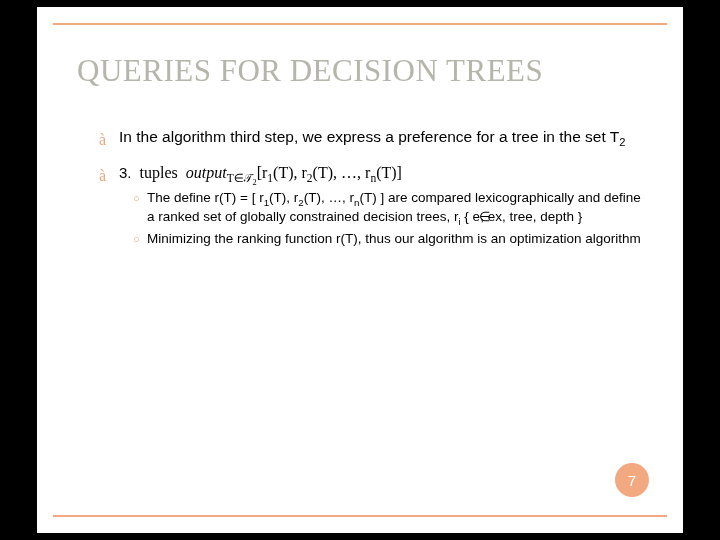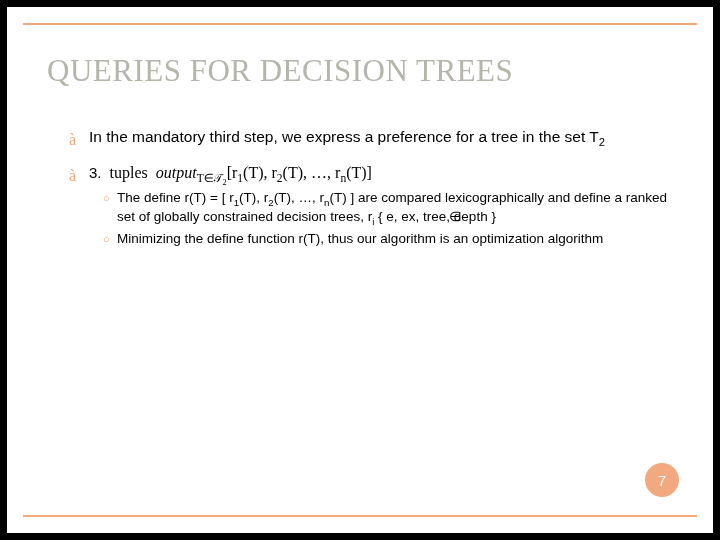--- a/index.html
+++ b/index.html
@@ -5,21 +5,21 @@
   * { box-sizing: border-box; margin: 0; padding: 0; }
   html, body { width: 720px; height: 540px; overflow: hidden; }
   body {
     background: #000;
     display: flex;
     align-items: center;
     justify-content: center;
     font-family: Arial, Helvetica, sans-serif;
   }
   .slide {
-    width: 706px;
+    width: 646px;
     height: 526px;
     background: #fff;
     position: relative;
   }
   .hrule {
     position: absolute;
     left: 16px;
     right: 16px;
     height: 2px;
     background: #f3a97f;
@@ -113,42 +113,42 @@
 <div class="slide">
   <div class="hrule top"></div>
   <div class="hrule bottom"></div>
 
   <div class="title">QUERIES FOR DECISION TREES</div>
 
   <div class="content">
 
     <div class="b1">
       <span class="m1">à</span>
-      <span>In the mandatory third step, we express a preference for a tree in the set T</span><span class="sub2">2</span>
+      <span>In the algorithm third step, we express a preference for a tree in the set T</span><span class="sub2">2</span>
     </div>
 
     <div class="b1-formula">
       <span class="m1">à</span>
       <span class="formula">
         <span class="num">3.</span>&nbsp;&nbsp;<span>tuples</span>&nbsp;
         <i><span>output</span></i><sub><span>T∈𝒯</span><sub>2</sub></sub><span>[r</span><sub>1</sub><span>(T), r</span><sub>2</sub><span>(T), …, r</span><sub>n</sub><span>(T)]</span>
       </span>
     </div>
 
     <div class="b2">
       <span class="m2">○</span>
       <span>
         <span>The define r(T) = [ r</span><sub>1</sub><span>(T), r</span><sub>2</sub><span>(T), …, r</span><sub>n</sub><span>(T) ] are compared lexicographically and define a ranked set of globally constrained decision trees, r</span><sub>i</sub><span>    { e, ex, tree, depth }</span>
       </span>
       <div style="position:relative; left:332px; top:-18px; height:0; font-size:13px;">∈</div>
     </div>
 
     <div class="b2">
       <span class="m2">○</span>
-      <span>Minimizing the define function r(T), thus our algorithm is an optimization algorithm</span>
+      <span>Minimizing the ranking function r(T), thus our algorithm is an optimization algorithm</span>
     </div>
 
   </div>
 
   <div class="pagenum">
     <span>7</span>
   </div>
 </div>
 
 </body></html>

